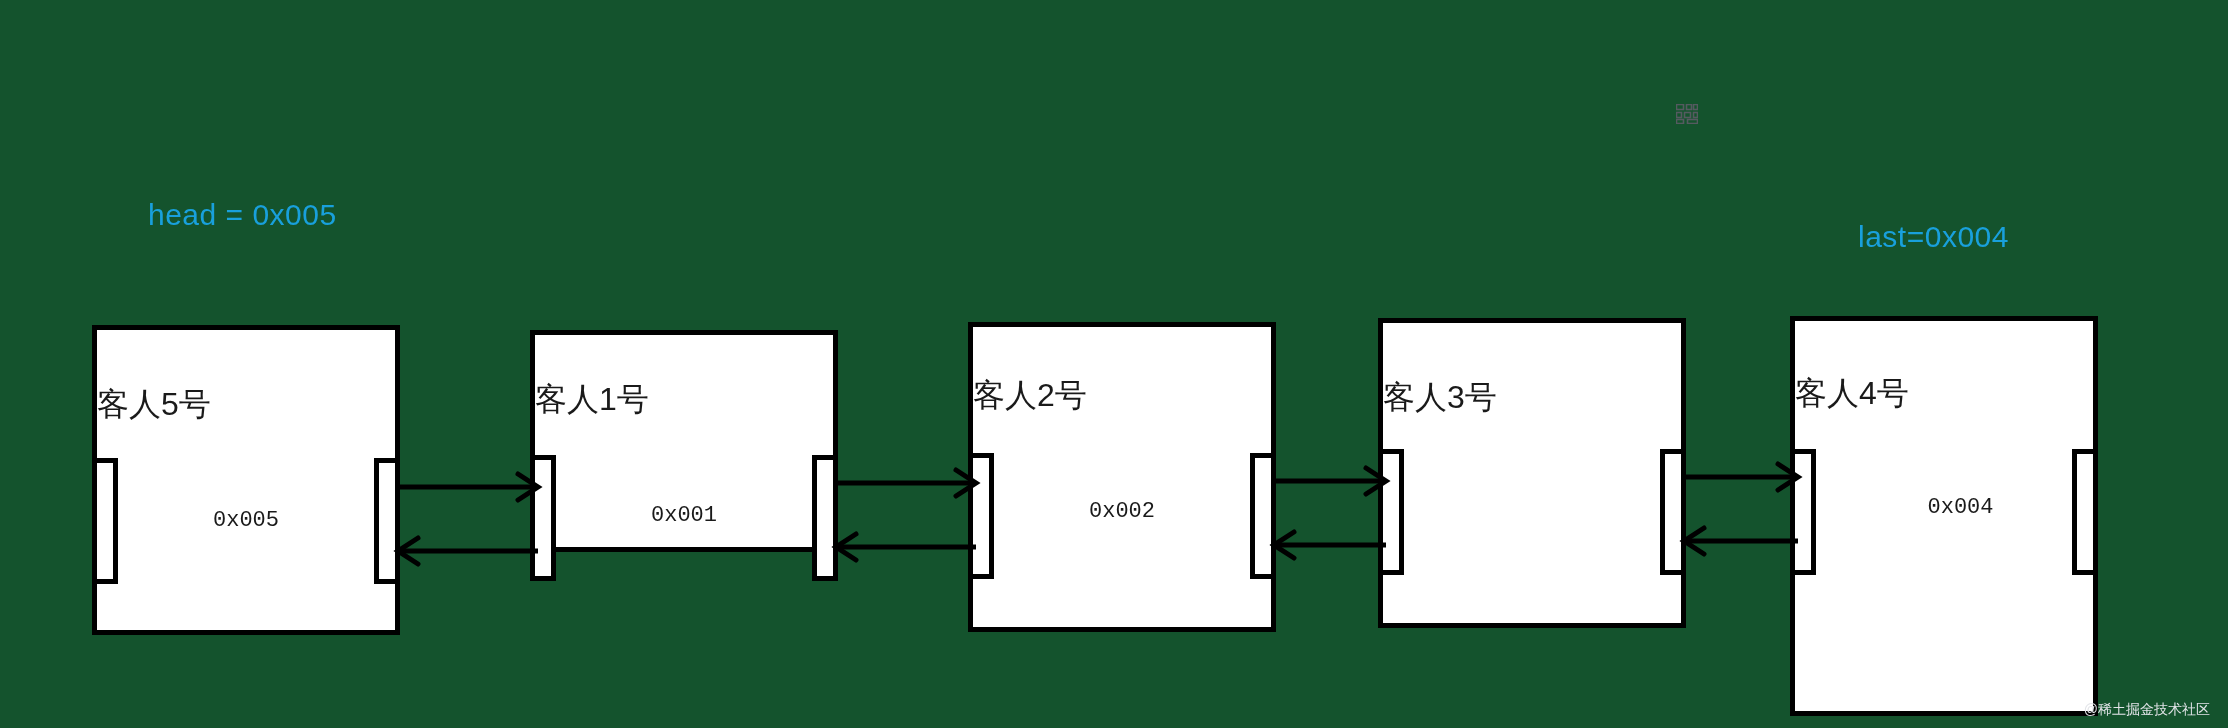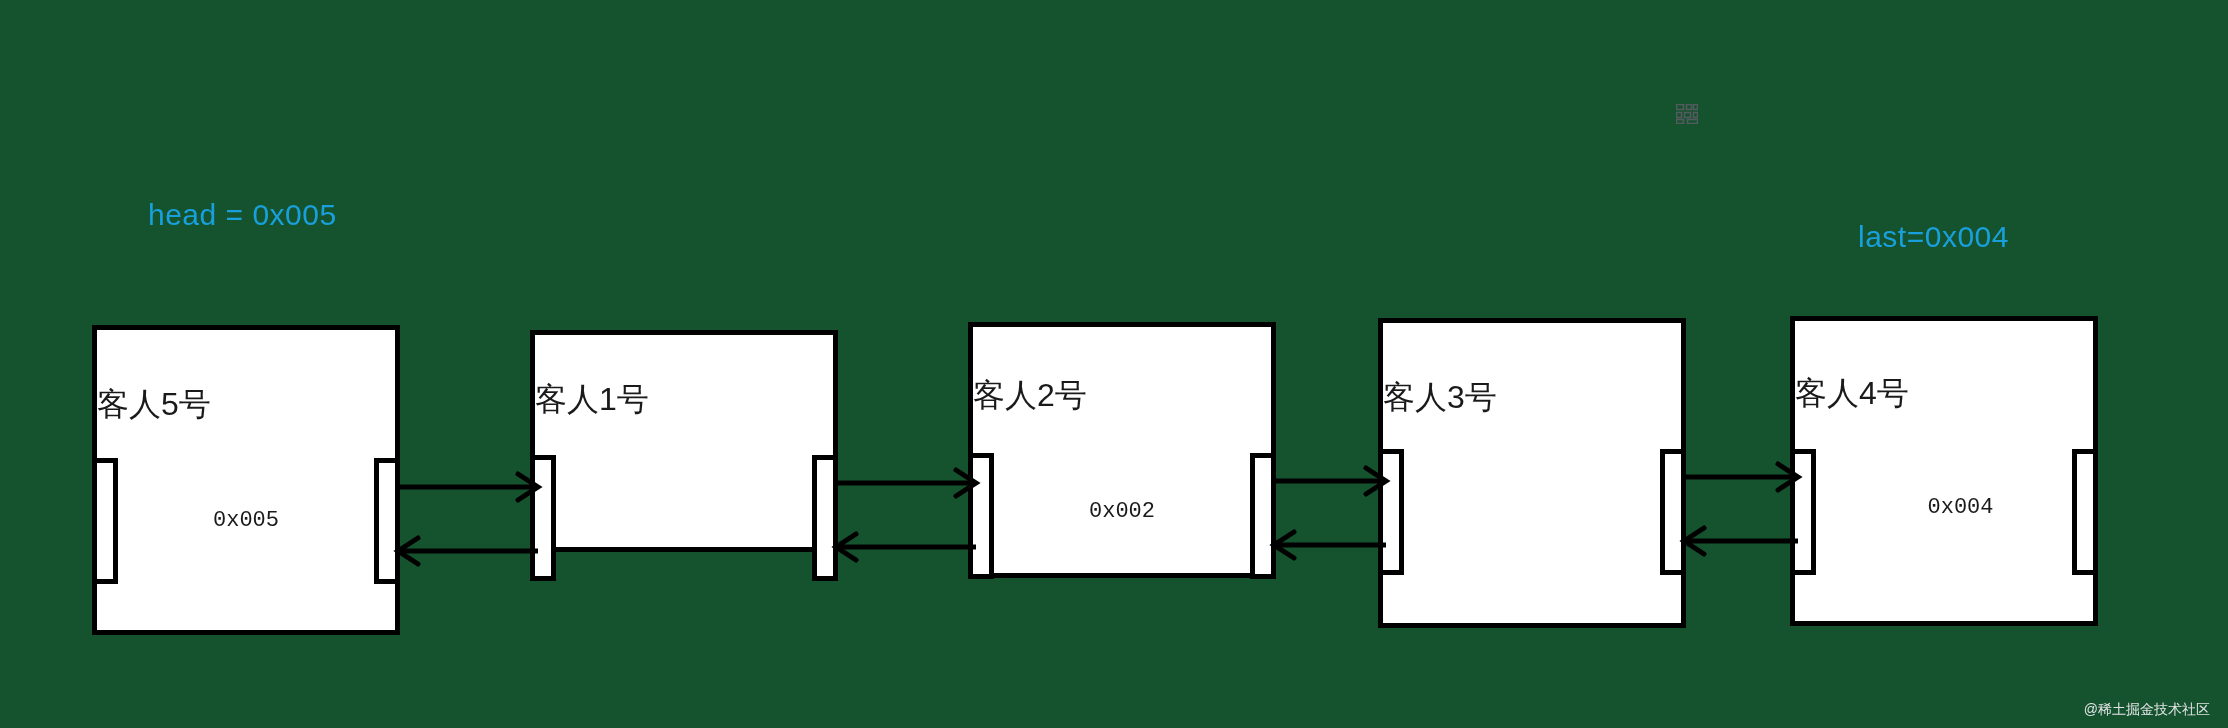--- a/index.html
+++ b/index.html
@@ -105,35 +105,36 @@
 
   <div id="nodes-layer">
       <div class="node" id="node-5" style="left: 92px; top: 325px; width: 308px; height: 310px;">
         <div class="node-title" style="top: 58px;">客人5号</div>
         <div class="node-addr" style="top: 180px;">0x005</div>
         <div class="slot left" style="top: 128px;"></div>
         <div class="slot right" style="top: 128px;"></div>
       </div>
       <div class="node" id="node-1" style="left: 530px; top: 330px; width: 308px; height: 222px;">
         <div class="node-title" style="top: 48px;">客人1号</div>
+        <div class="node-addr" style="top: 170px;">0x001</div>
         <div class="slot left" style="top: 120px;"></div>
         <div class="slot right" style="top: 120px;"></div>
       </div>
-      <div class="node" id="node-2" style="left: 968px; top: 322px; width: 308px; height: 256px;">
+      <div class="node" id="node-2" style="left: 968px; top: 322px; width: 308px; height: 310px;">
         <div class="node-title" style="top: 52px;">客人2号</div>
         <div class="node-addr" style="top: 174px;">0x002</div>
         <div class="slot left" style="top: 126px;"></div>
         <div class="slot right" style="top: 126px;"></div>
       </div>
       <div class="node" id="node-3" style="left: 1378px; top: 318px; width: 308px; height: 310px;">
         <div class="node-title" style="top: 58px;">客人3号</div>
         <div class="slot left" style="top: 126px;"></div>
         <div class="slot right" style="top: 126px;"></div>
       </div>
-      <div class="node" id="node-4" style="left: 1790px; top: 316px; width: 308px; height: 310px;">
+      <div class="node" id="node-4" style="left: 1790px; top: 316px; width: 308px; height: 400px;">
         <div class="node-title" style="top: 56px;">客人4号</div>
         <div class="node-addr" style="top: 176px; padding-left: 33px;">0x004</div>
         <div class="slot left" style="top: 128px;"></div>
         <div class="slot right" style="top: 128px;"></div>
       </div>
     </div>
 
   <div id="conns-layer">
       <div class="conn" id="conn-5-to-1" style="left: 398px; top: 467px;">
         <svg width="140" height="108" viewBox="0 0 140 108">

